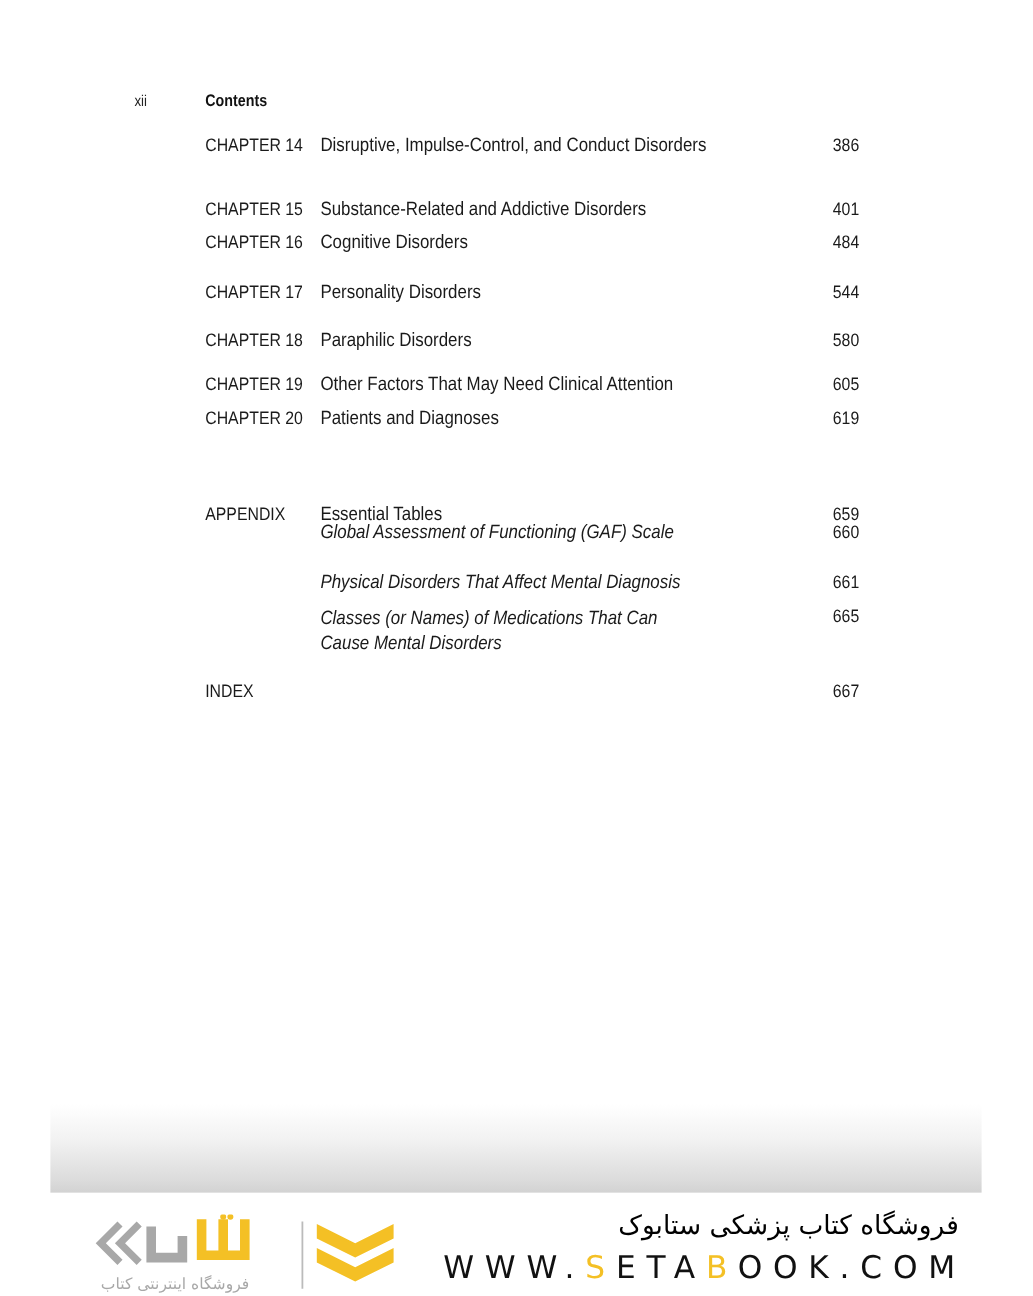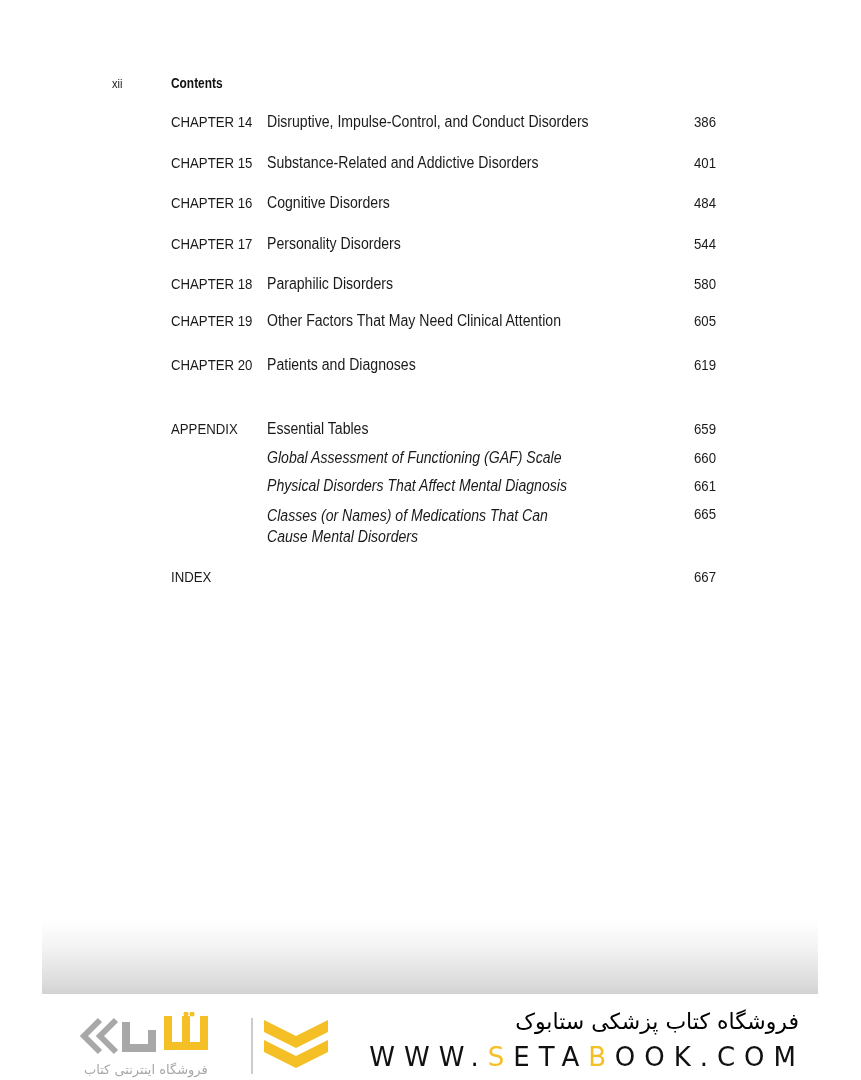--- a/index.html
+++ b/index.html
@@ -29,21 +29,21 @@
 <body>
 
 <div class="page-num">xii</div>
 <div class="page-title">Contents</div>
 
 <div class="row" style="top:113px">
   <span class="label">CHAPTER 14</span>
   <span class="title">Disruptive, Impulse-Control, and Conduct Disorders</span>
   <span class="pg">386</span>
 </div>
-<div class="row" style="top:154px">
+<div class="row" style="top:166px">
   <span class="label">CHAPTER 15</span>
   <span class="title">Substance-Related and Addictive Disorders</span>
   <span class="pg">401</span>
 </div>
 <div class="row" style="top:194px">
   <span class="label">CHAPTER 16</span>
   <span class="title">Cognitive Disorders</span>
   <span class="pg">484</span>
 </div>
 <div class="row" style="top:235px">
@@ -54,32 +54,32 @@
 <div class="row" style="top:275px">
   <span class="label">CHAPTER 18</span>
   <span class="title">Paraphilic Disorders</span>
   <span class="pg">580</span>
 </div>
 <div class="row" style="top:312px">
   <span class="label">CHAPTER 19</span>
   <span class="title">Other Factors That May Need Clinical Attention</span>
   <span class="pg">605</span>
 </div>
-<div class="row" style="top:356px">
+<div class="row" style="top:340px">
   <span class="label">CHAPTER 20</span>
   <span class="title">Patients and Diagnoses</span>
   <span class="pg">619</span>
 </div>
 
 <div class="row" style="top:420px">
   <span class="label">APPENDIX</span>
   <span class="title">Essential Tables</span>
   <span class="pg">659</span>
 </div>
-<div class="row" style="top:449px">
+<div class="row" style="top:435px">
   <span class="title italic">Global Assessment of Functioning (GAF) Scale</span>
   <span class="pg">660</span>
 </div>
 <div class="row" style="top:477px">
   <span class="title italic">Physical Disorders That Affect Mental Diagnosis</span>
   <span class="pg">661</span>
 </div>
 <div class="row" style="top:505px; height:44px">
   <span class="title italic" style="line-height:21px">
     <span class="sub-title-2">Classes (or Names) of Medications That Can</span>

